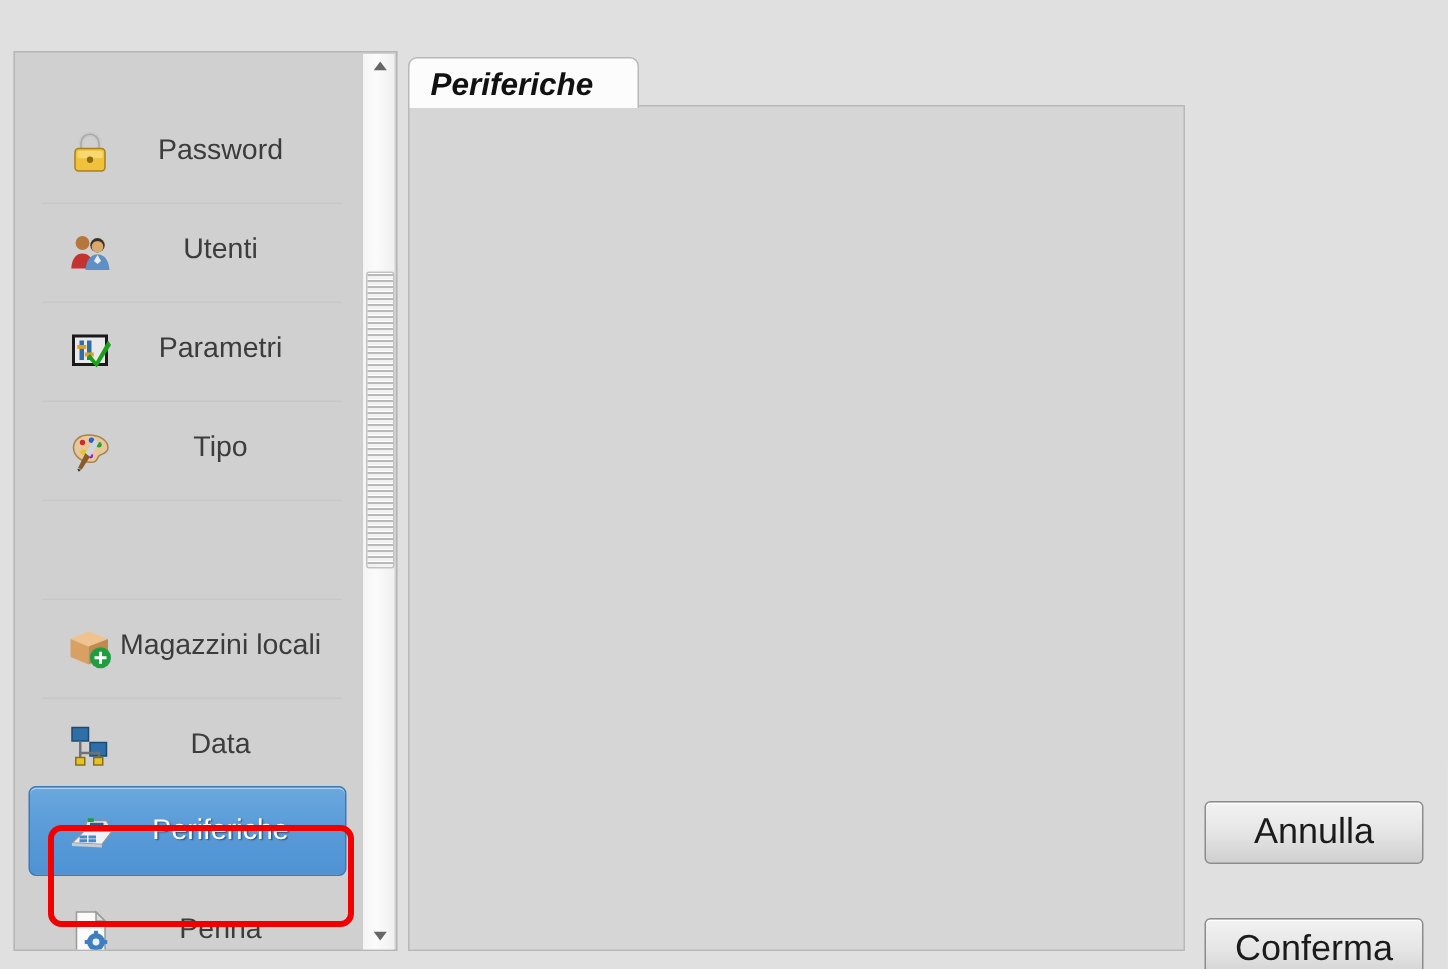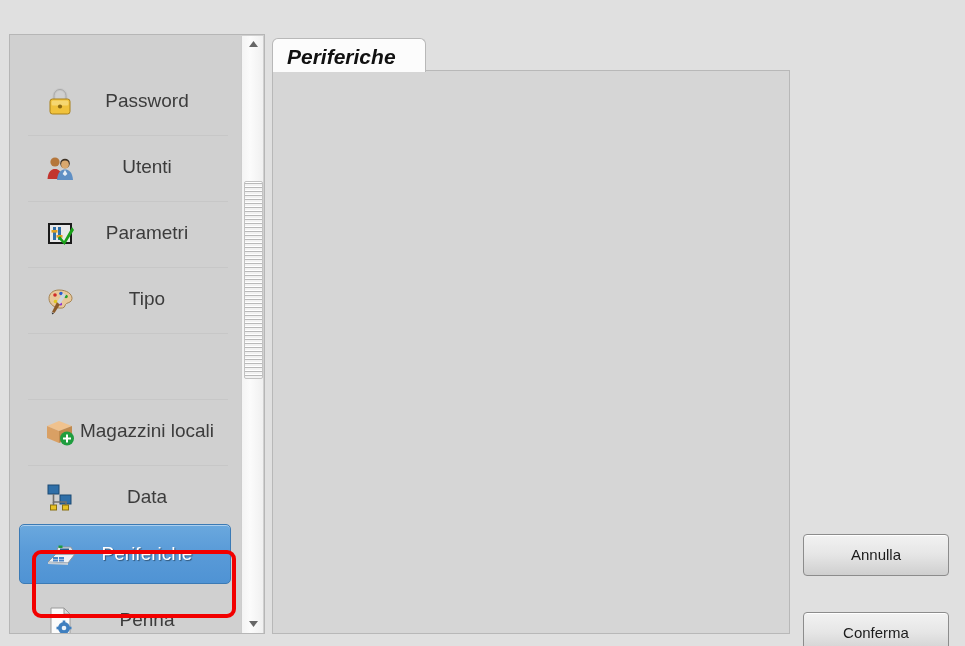--- a/index.html
+++ b/index.html
@@ -257,21 +257,21 @@
     width: 310px; height: 35px;
   }
 
   
   .btn {
     position: absolute;
     background: linear-gradient(to bottom, #f2f2f2 0%, #e6e6e6 48%, #cfcfcf 100%);
     border: 1px solid #8c8c8c;
     border-radius: 4px;
     box-sizing: border-box;
-    font-size: 15px;
+    font-size: 24px;
     color: #1b1b1b;
     text-align: center;
     cursor: pointer;
     box-shadow: inset 0 1px 0 #ffffff;
   }
   #btn-configura {
     left: 636px; top: 137px;
     width: 113px; height: 48px;
     line-height: 46px;
   }

